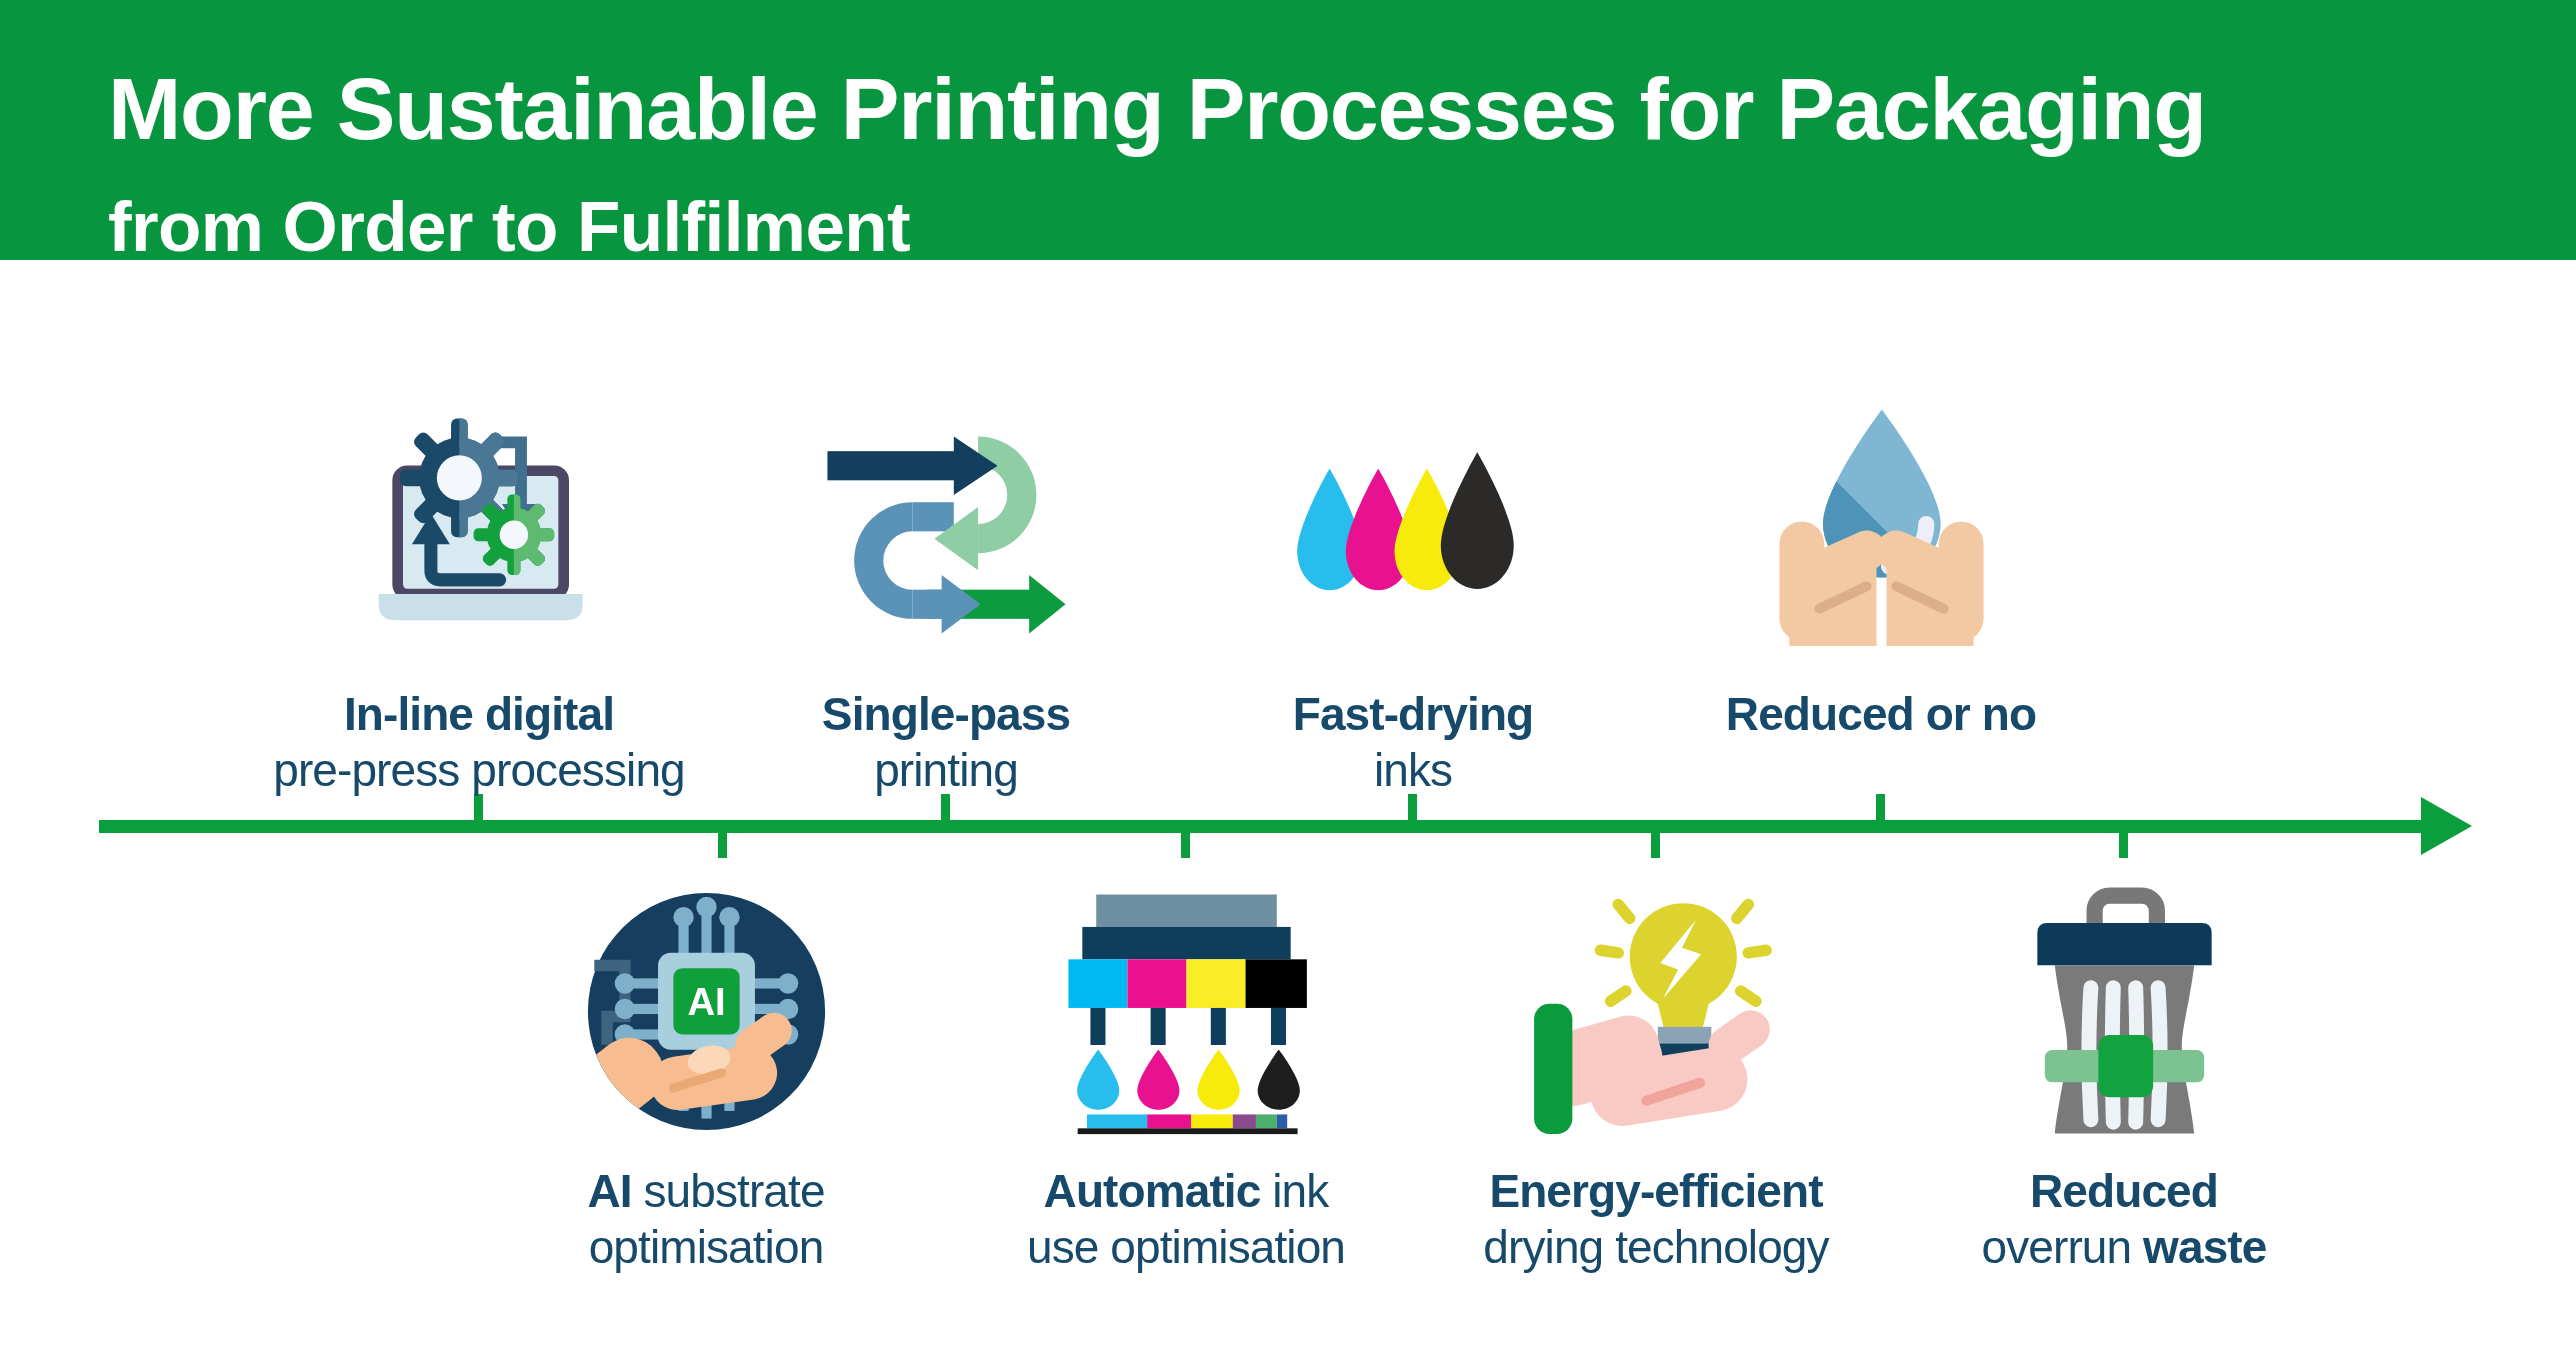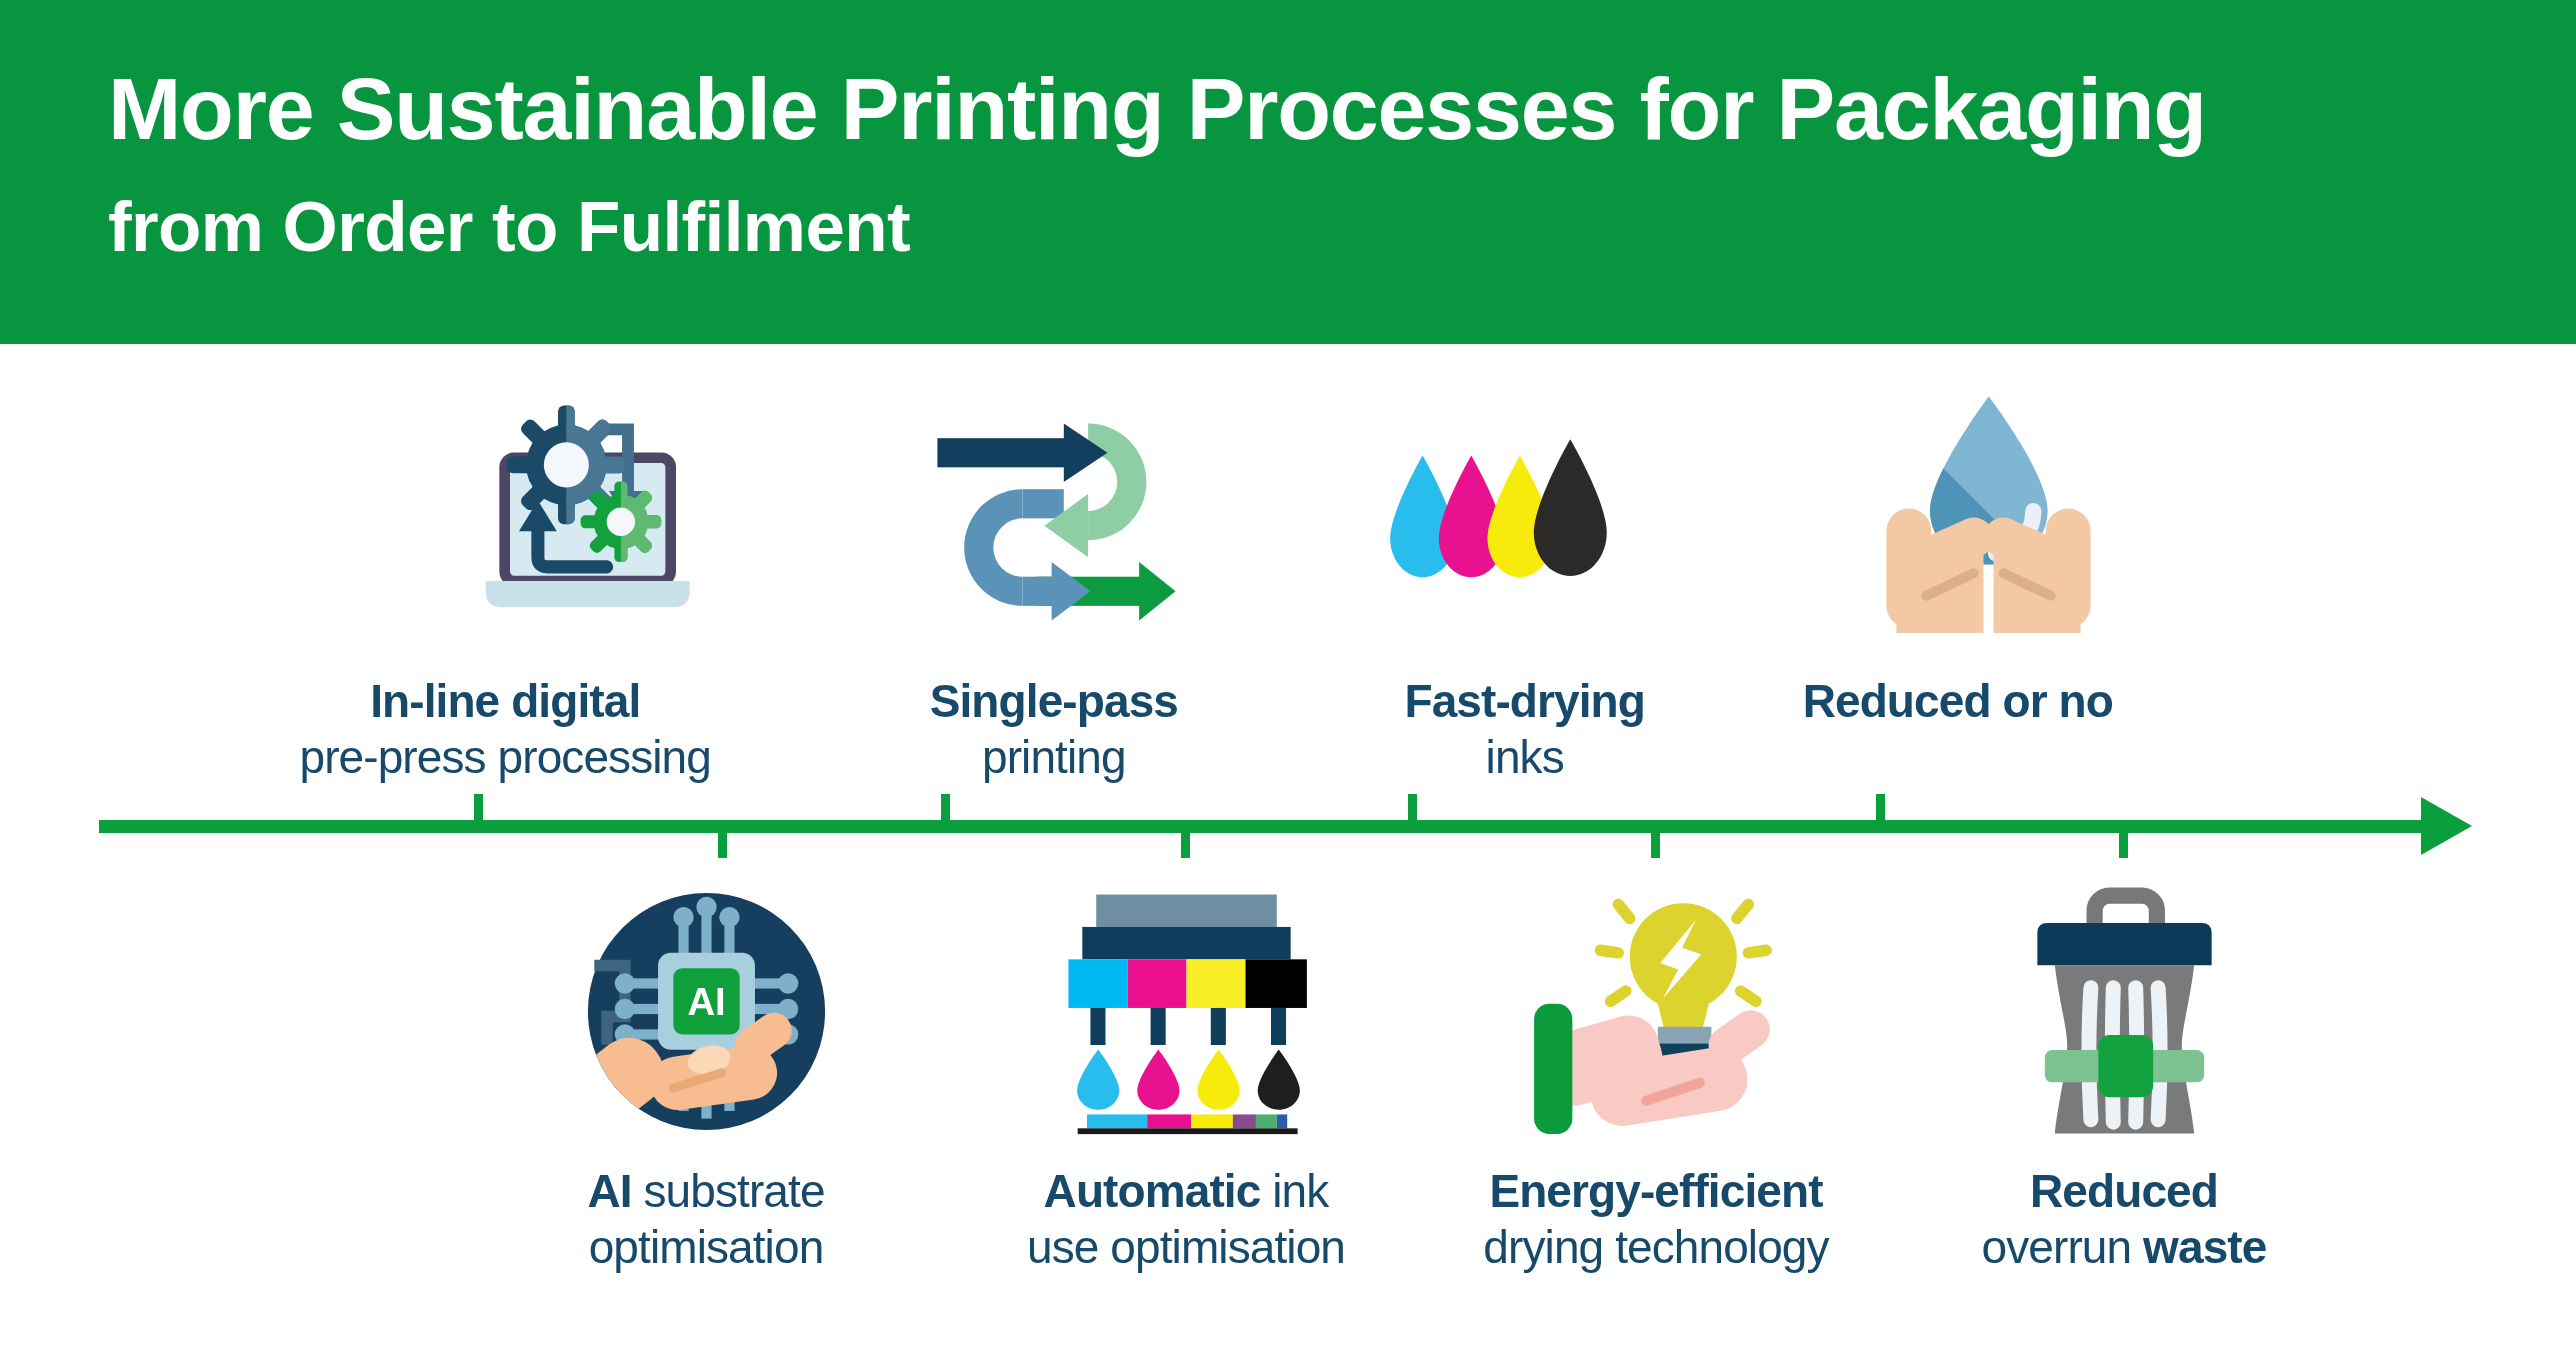--- a/index.html
+++ b/index.html
@@ -7,35 +7,35 @@
     --timeline-green:#0B9E3C;
     --label-navy:#17496A;
     --title-white:#FFFFFF;
   }
   *{margin:0;padding:0;box-sizing:border-box;}
   html,body{background:#ffffff;}
   body{font-family:"Liberation Sans", sans-serif;}
   .canvas{position:relative;width:2576px;height:1348px;background:#ffffff;overflow:hidden;}
 
   
-  .header{position:absolute;left:0;top:0;width:2576px;height:344px;background:var(--header-green);}
+  .header{position:absolute;left:0;top:0;width:2576px;height:260px;background:var(--header-green);}
   .title{position:absolute;left:108px;top:56px;font-size:88px;font-weight:700;color:var(--title-white);letter-spacing:-1.2px;white-space:nowrap;line-height:1.2;}
   .subtitle{position:absolute;left:108px;top:184px;font-size:71px;font-weight:700;color:var(--title-white);letter-spacing:-0.6px;white-space:nowrap;line-height:1.2;}
 
   
   .tl-bar{position:absolute;left:99px;top:820px;width:2323px;height:12.8px;background:var(--timeline-green);}
   .tl-head{position:absolute;left:2421px;top:797px;width:0;height:0;
     border-top:29px solid transparent;border-bottom:29px solid transparent;border-left:51px solid var(--timeline-green);}
   .tick{position:absolute;width:9.3px;height:27px;background:var(--timeline-green);}
   .tick.up{top:794px;}
   .tick.down{top:831px;}
 
   
   .item{position:absolute;width:464px;display:flex;flex-direction:column;align-items:center;}
-  .item.top{top:380px;align-items:flex-end;}
+  .item.top{top:393px;}
   .item.bottom{top:878px;}
   .icon-box{height:267px;display:flex;align-items:center;justify-content:center;}
   .item.top .label{margin-top:26px;}
   .item.bottom .label{margin-top:18px;}
   .label{text-align:center;color:var(--label-navy);font-size:46px;line-height:56px;letter-spacing:-0.9px;}
   .label .lline{white-space:nowrap;}
   .label span{font-weight:400;}
   .label span.b{font-weight:700;}
   svg{display:block;}
 </style>

